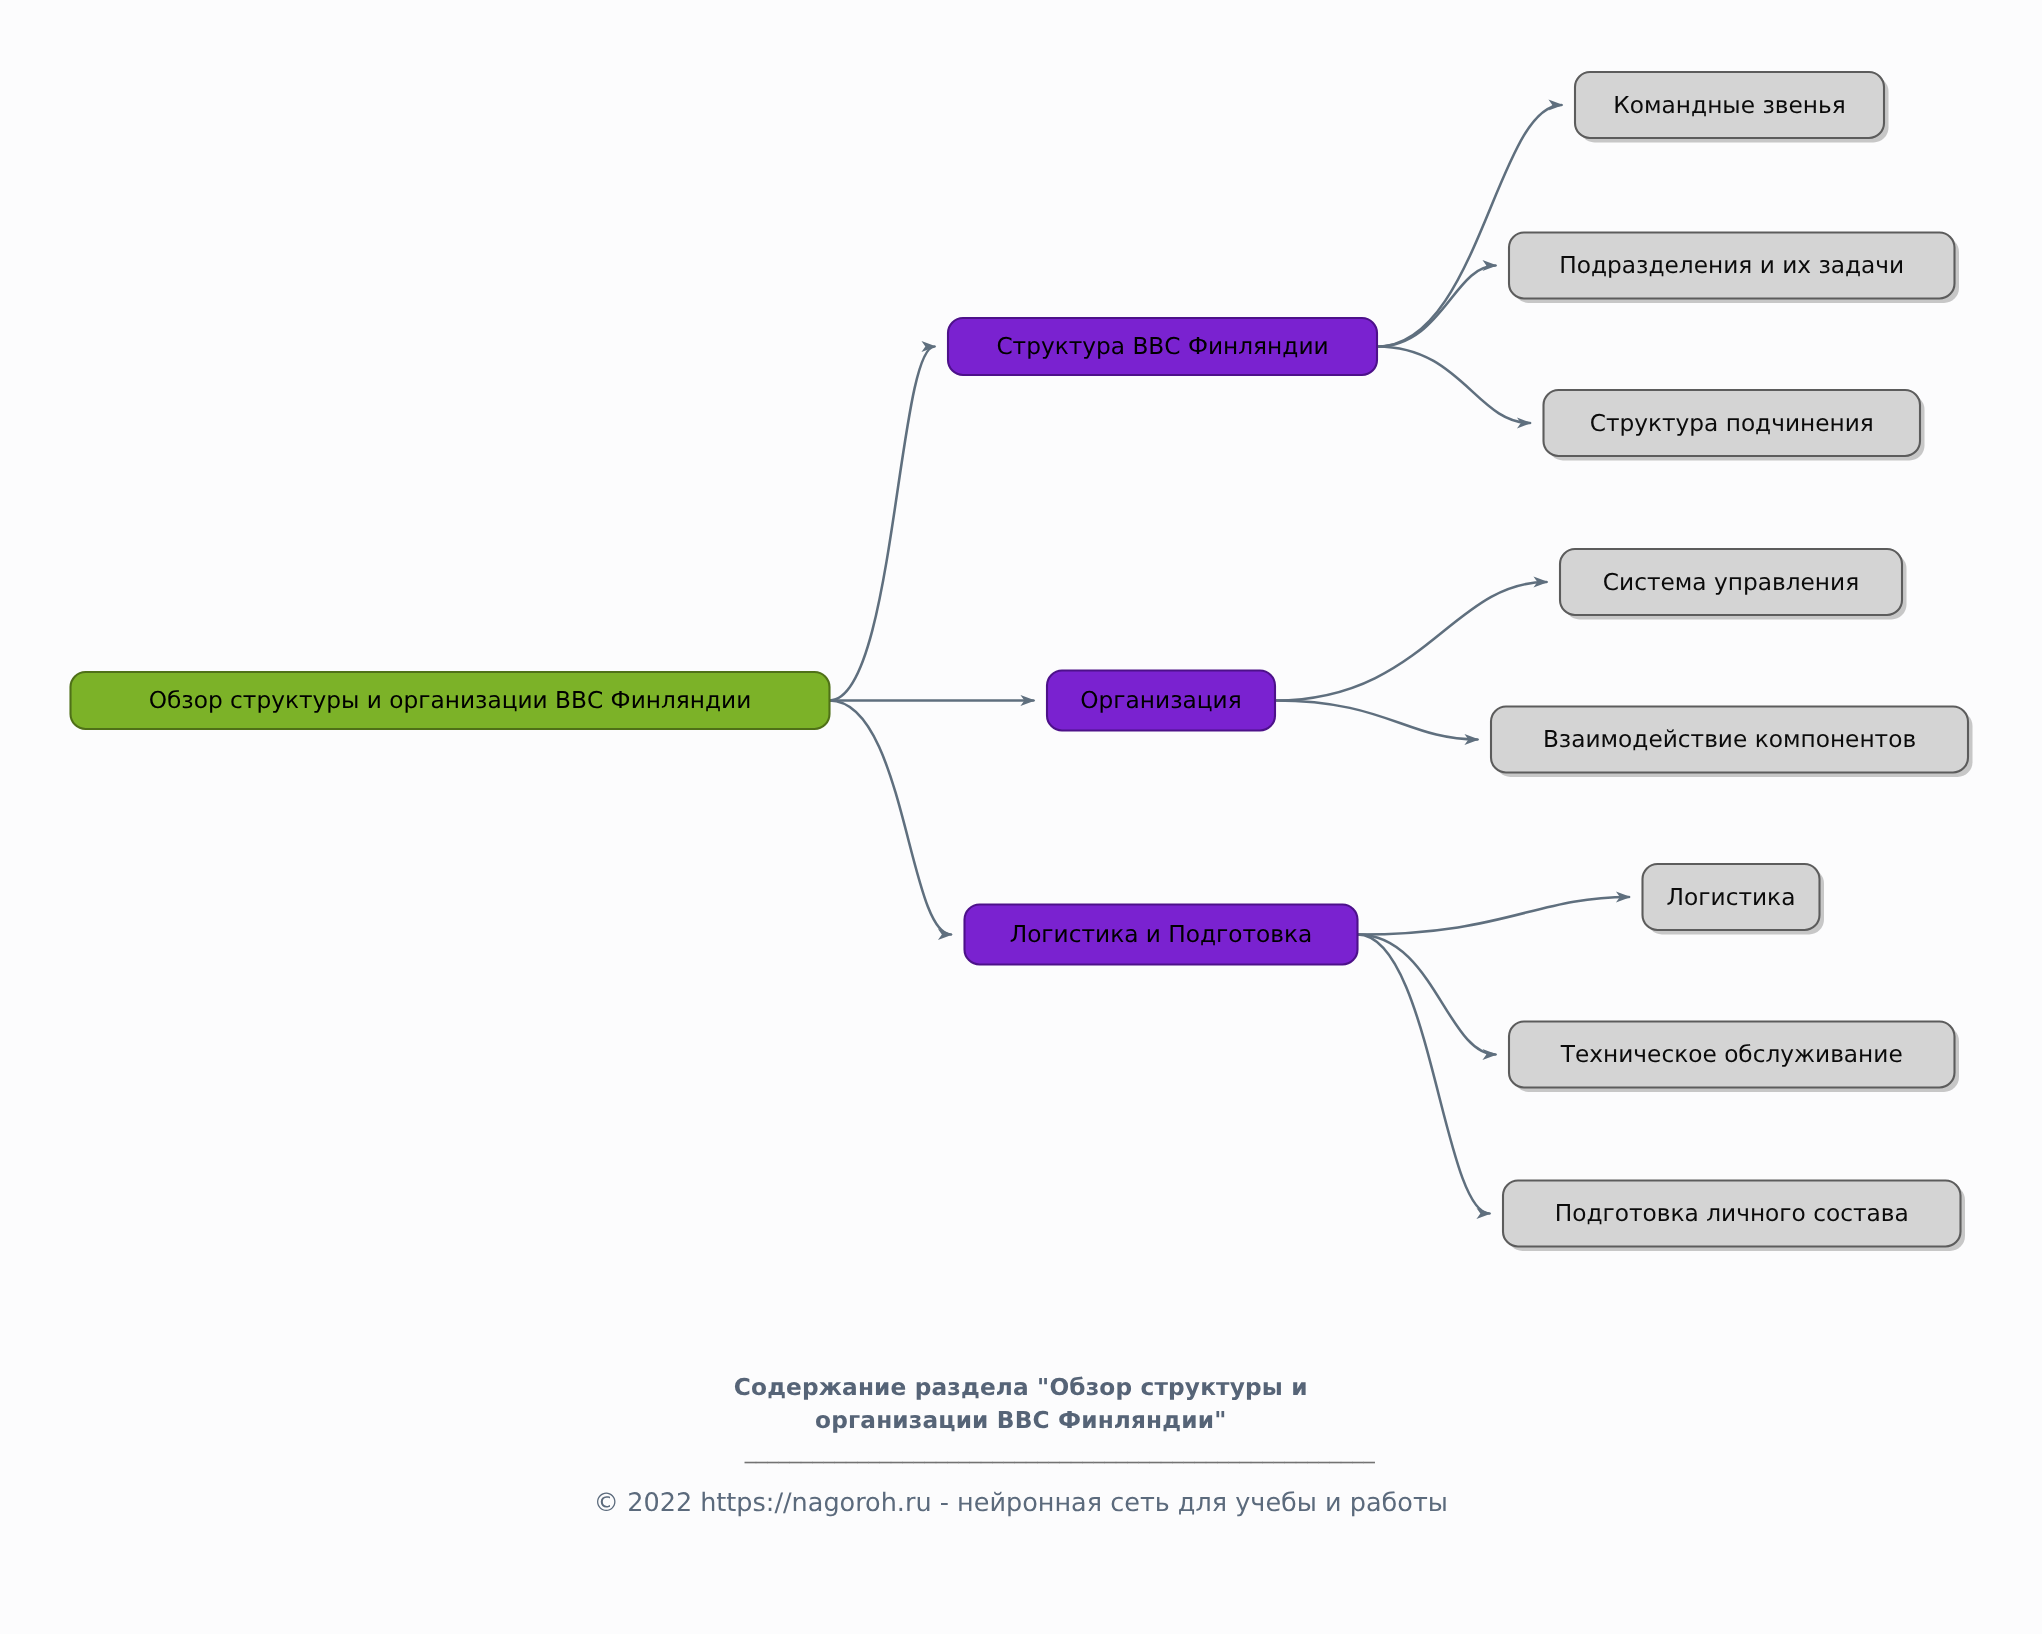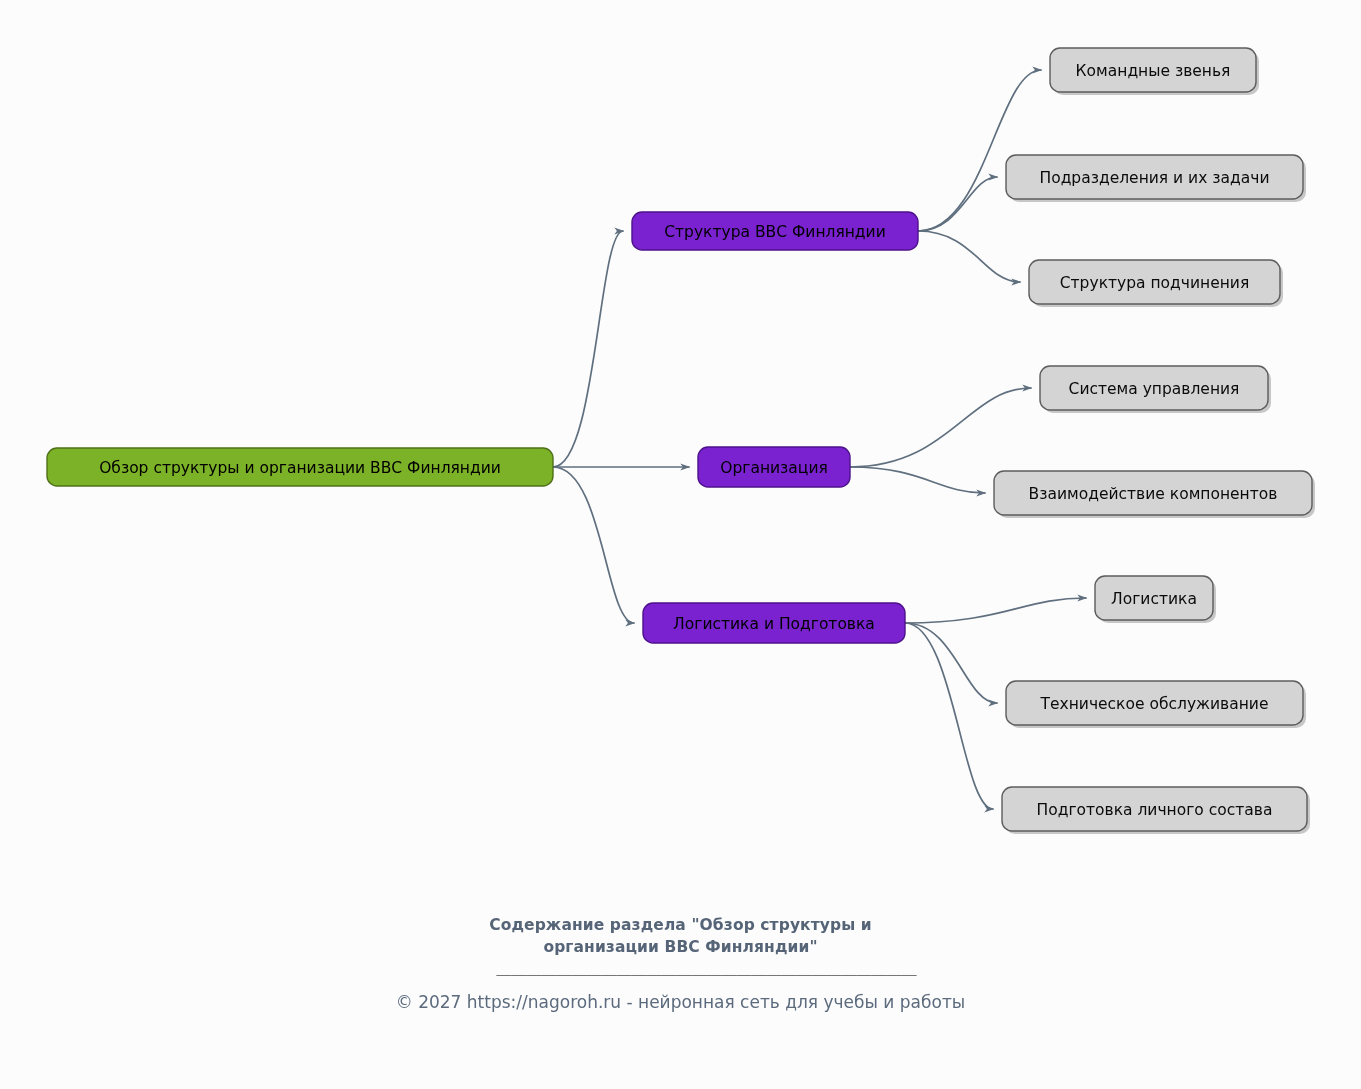--- a/index.html
+++ b/index.html
@@ -183,15 +183,15 @@
       </g>
   </svg>
 
   <div class="footer" id="caption">
     <span class="caption-line">Содержание раздела "Обзор структуры и</span>
     <span class="caption-line">организации ВВС Финляндии"</span>
   </div>
 
   <div class="footer" id="divider">________________________________________________________</div>
 
-  <div class="footer" id="copyright">© 2027 https://nagoroh.ru - нейронная сеть для учебы и работы</div>
+  <div class="footer" id="copyright">© 2022 https://nagoroh.ru - нейронная сеть для учебы и работы</div>
 
 </div>
 
 </body></html>

